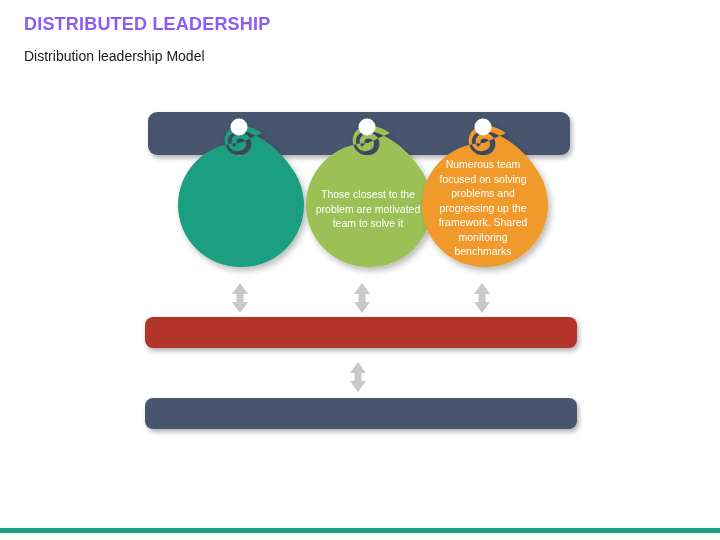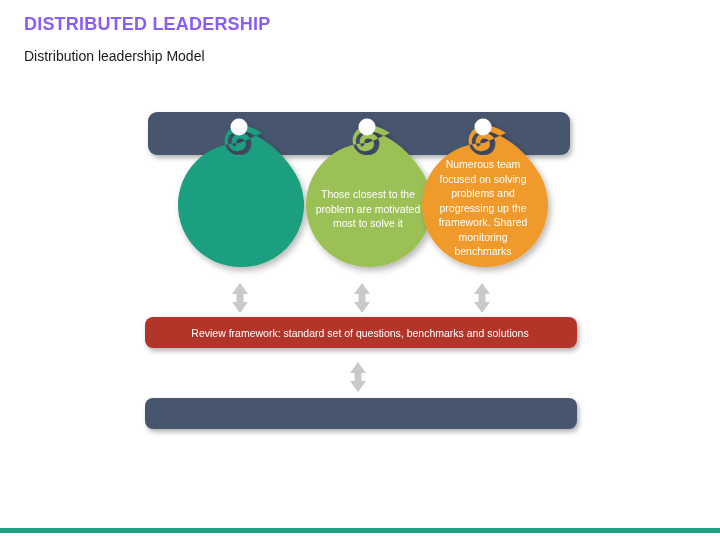--- a/index.html
+++ b/index.html
@@ -215,19 +215,18 @@
     <g>
       <path d="M 358,362 L 366,373 L 361.5,373 L 361.5,381 L 366,381 L 358,392
                L 350,381 L 354.5,381 L 354.5,373 L 350,373 Z" fill="#c9c9c9"></path>
     </g>
 
     <g filter="url(#barshadow)">
       <rect x="145" y="398" width="432" height="31" rx="8" ry="8" fill="#46556e"></rect>
     </g>
   </svg>
 
-  <div class="circle-label" id="circle-label-2">Those closest to the problem are motivated most to solve it</div>
+  <div class="circle-label" id="circle-label-2">Those closest to the problem are motivated team to solve it</div>
   <div class="circle-label" id="circle-label-3">Numerous team focused on solving problems and progressing up the framework. Shared monitoring benchmarks</div>
 
-  <div class="bar-label" id="red-bar-label">Review framework: standard set of questions, benchmarks and solutions</div>
 </div>
 
 <div id="footer-strip"></div>
 
 </body></html>

